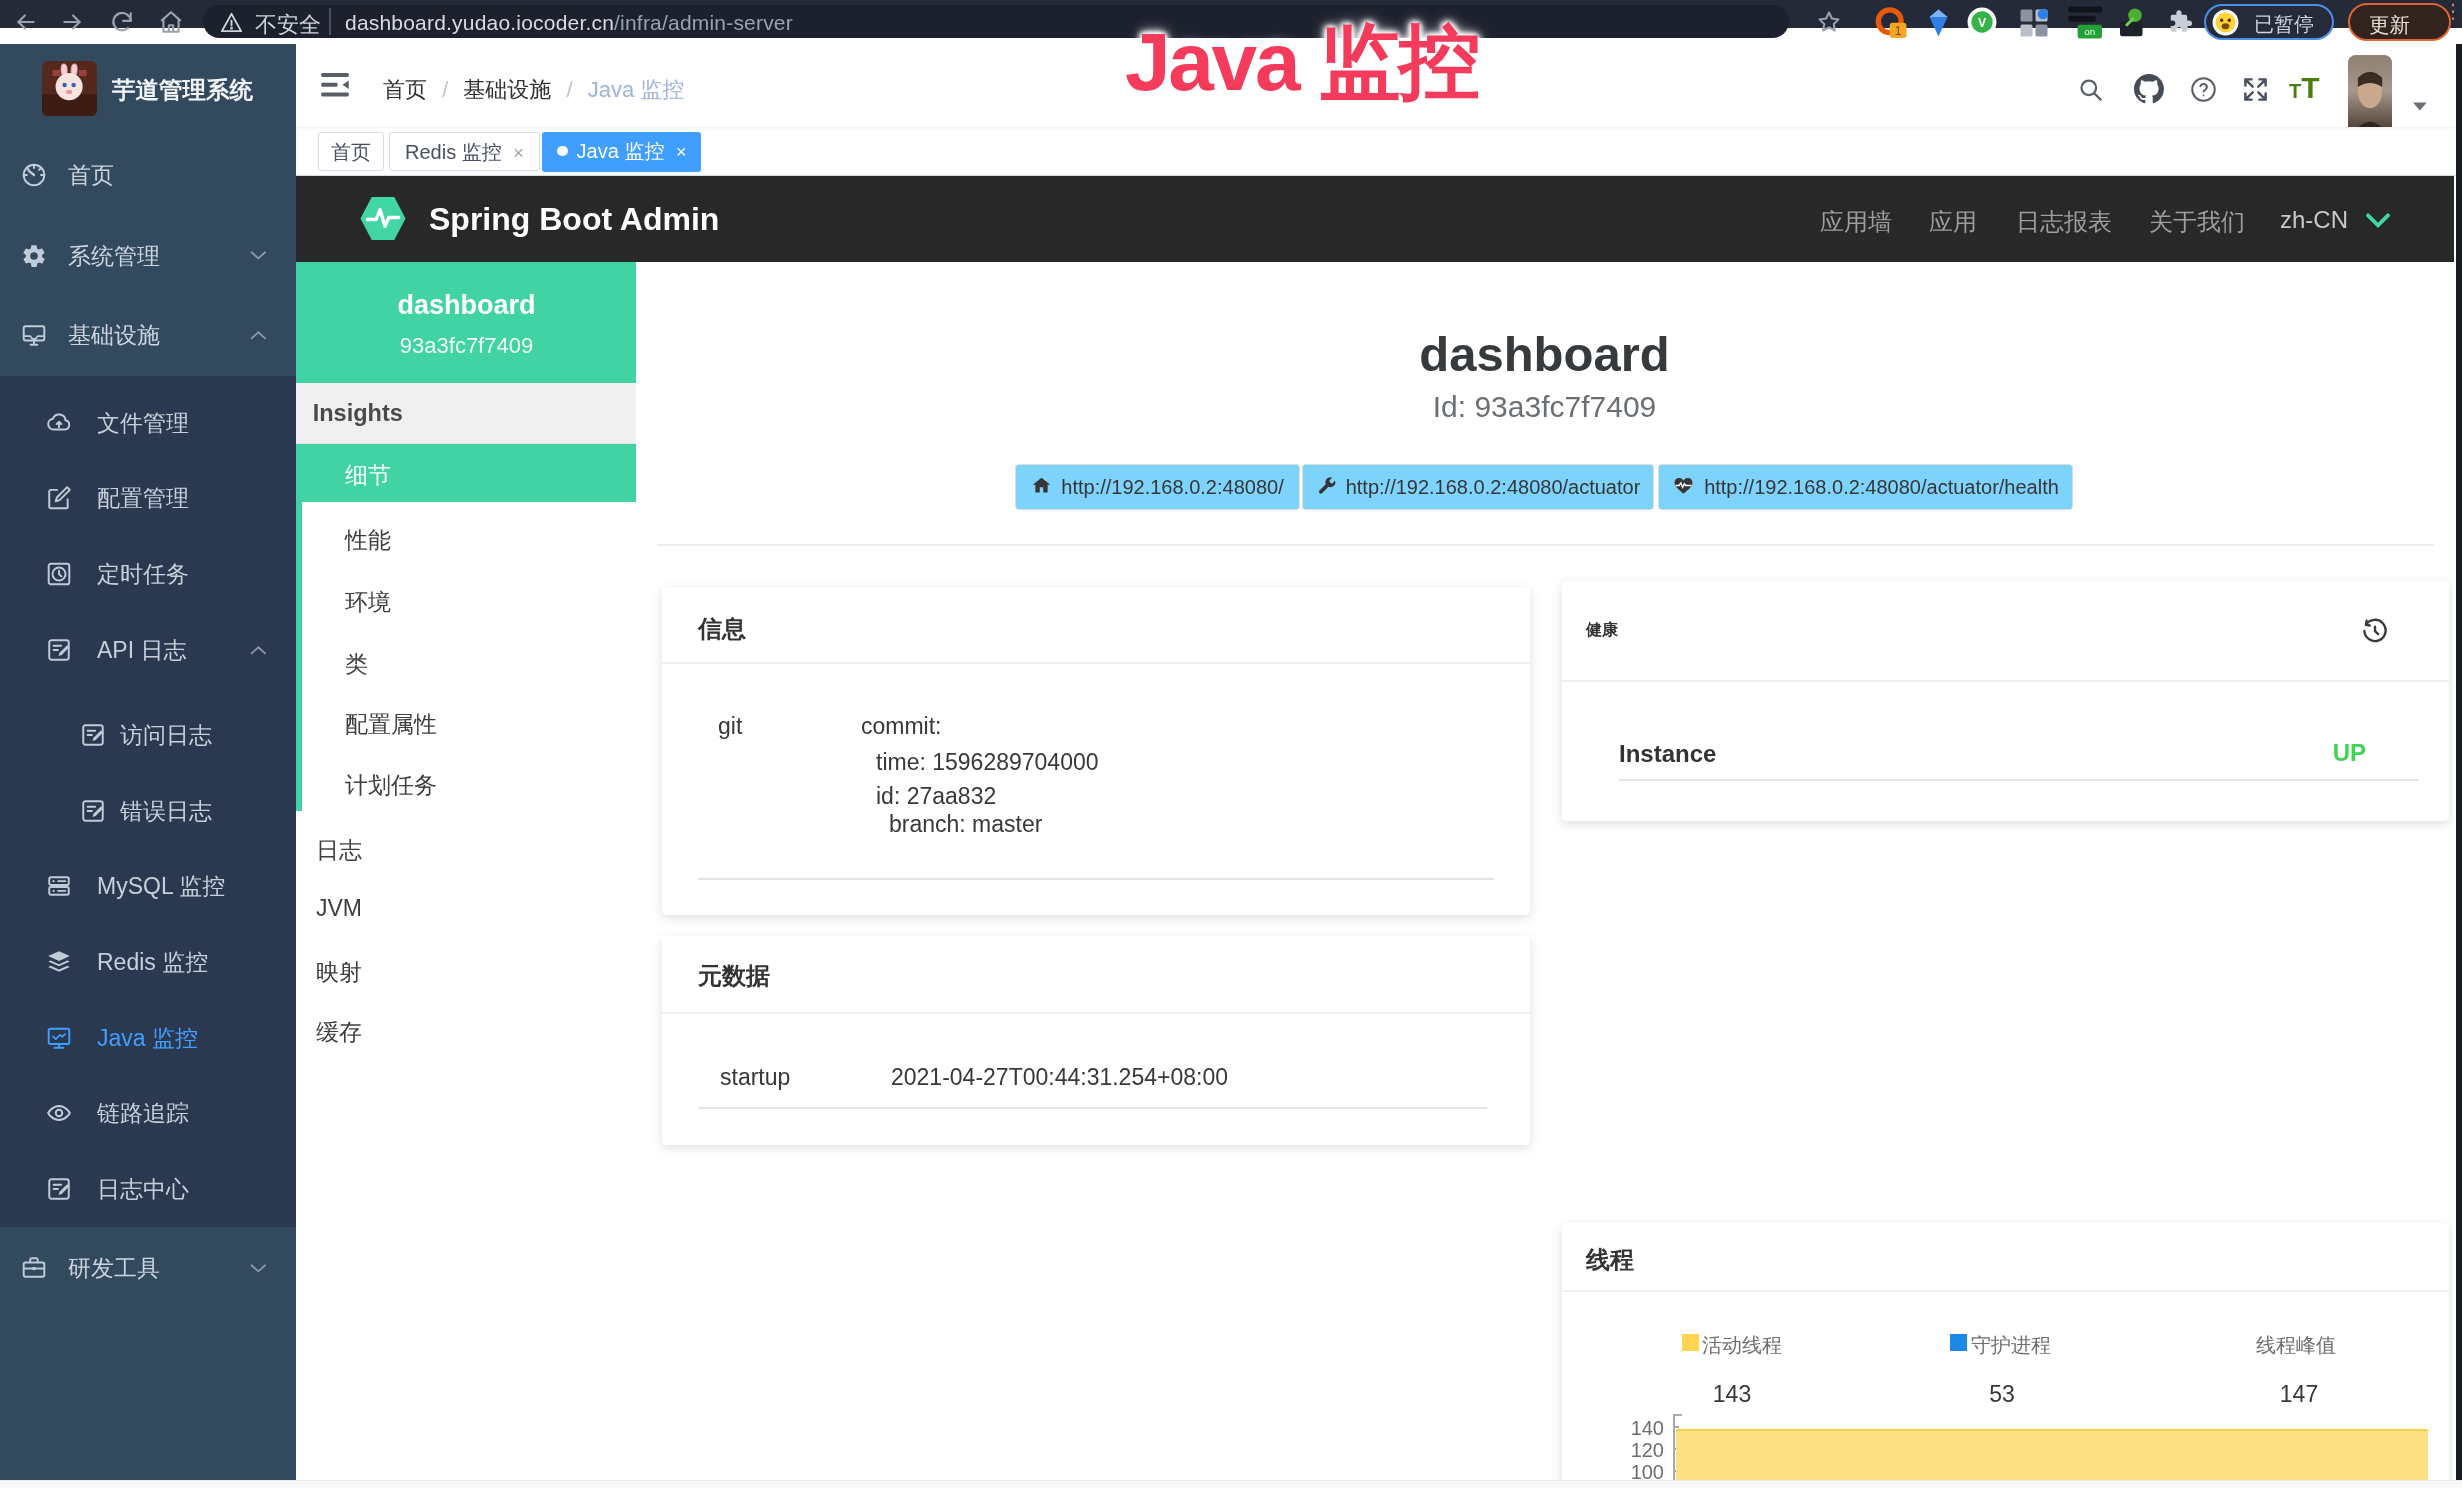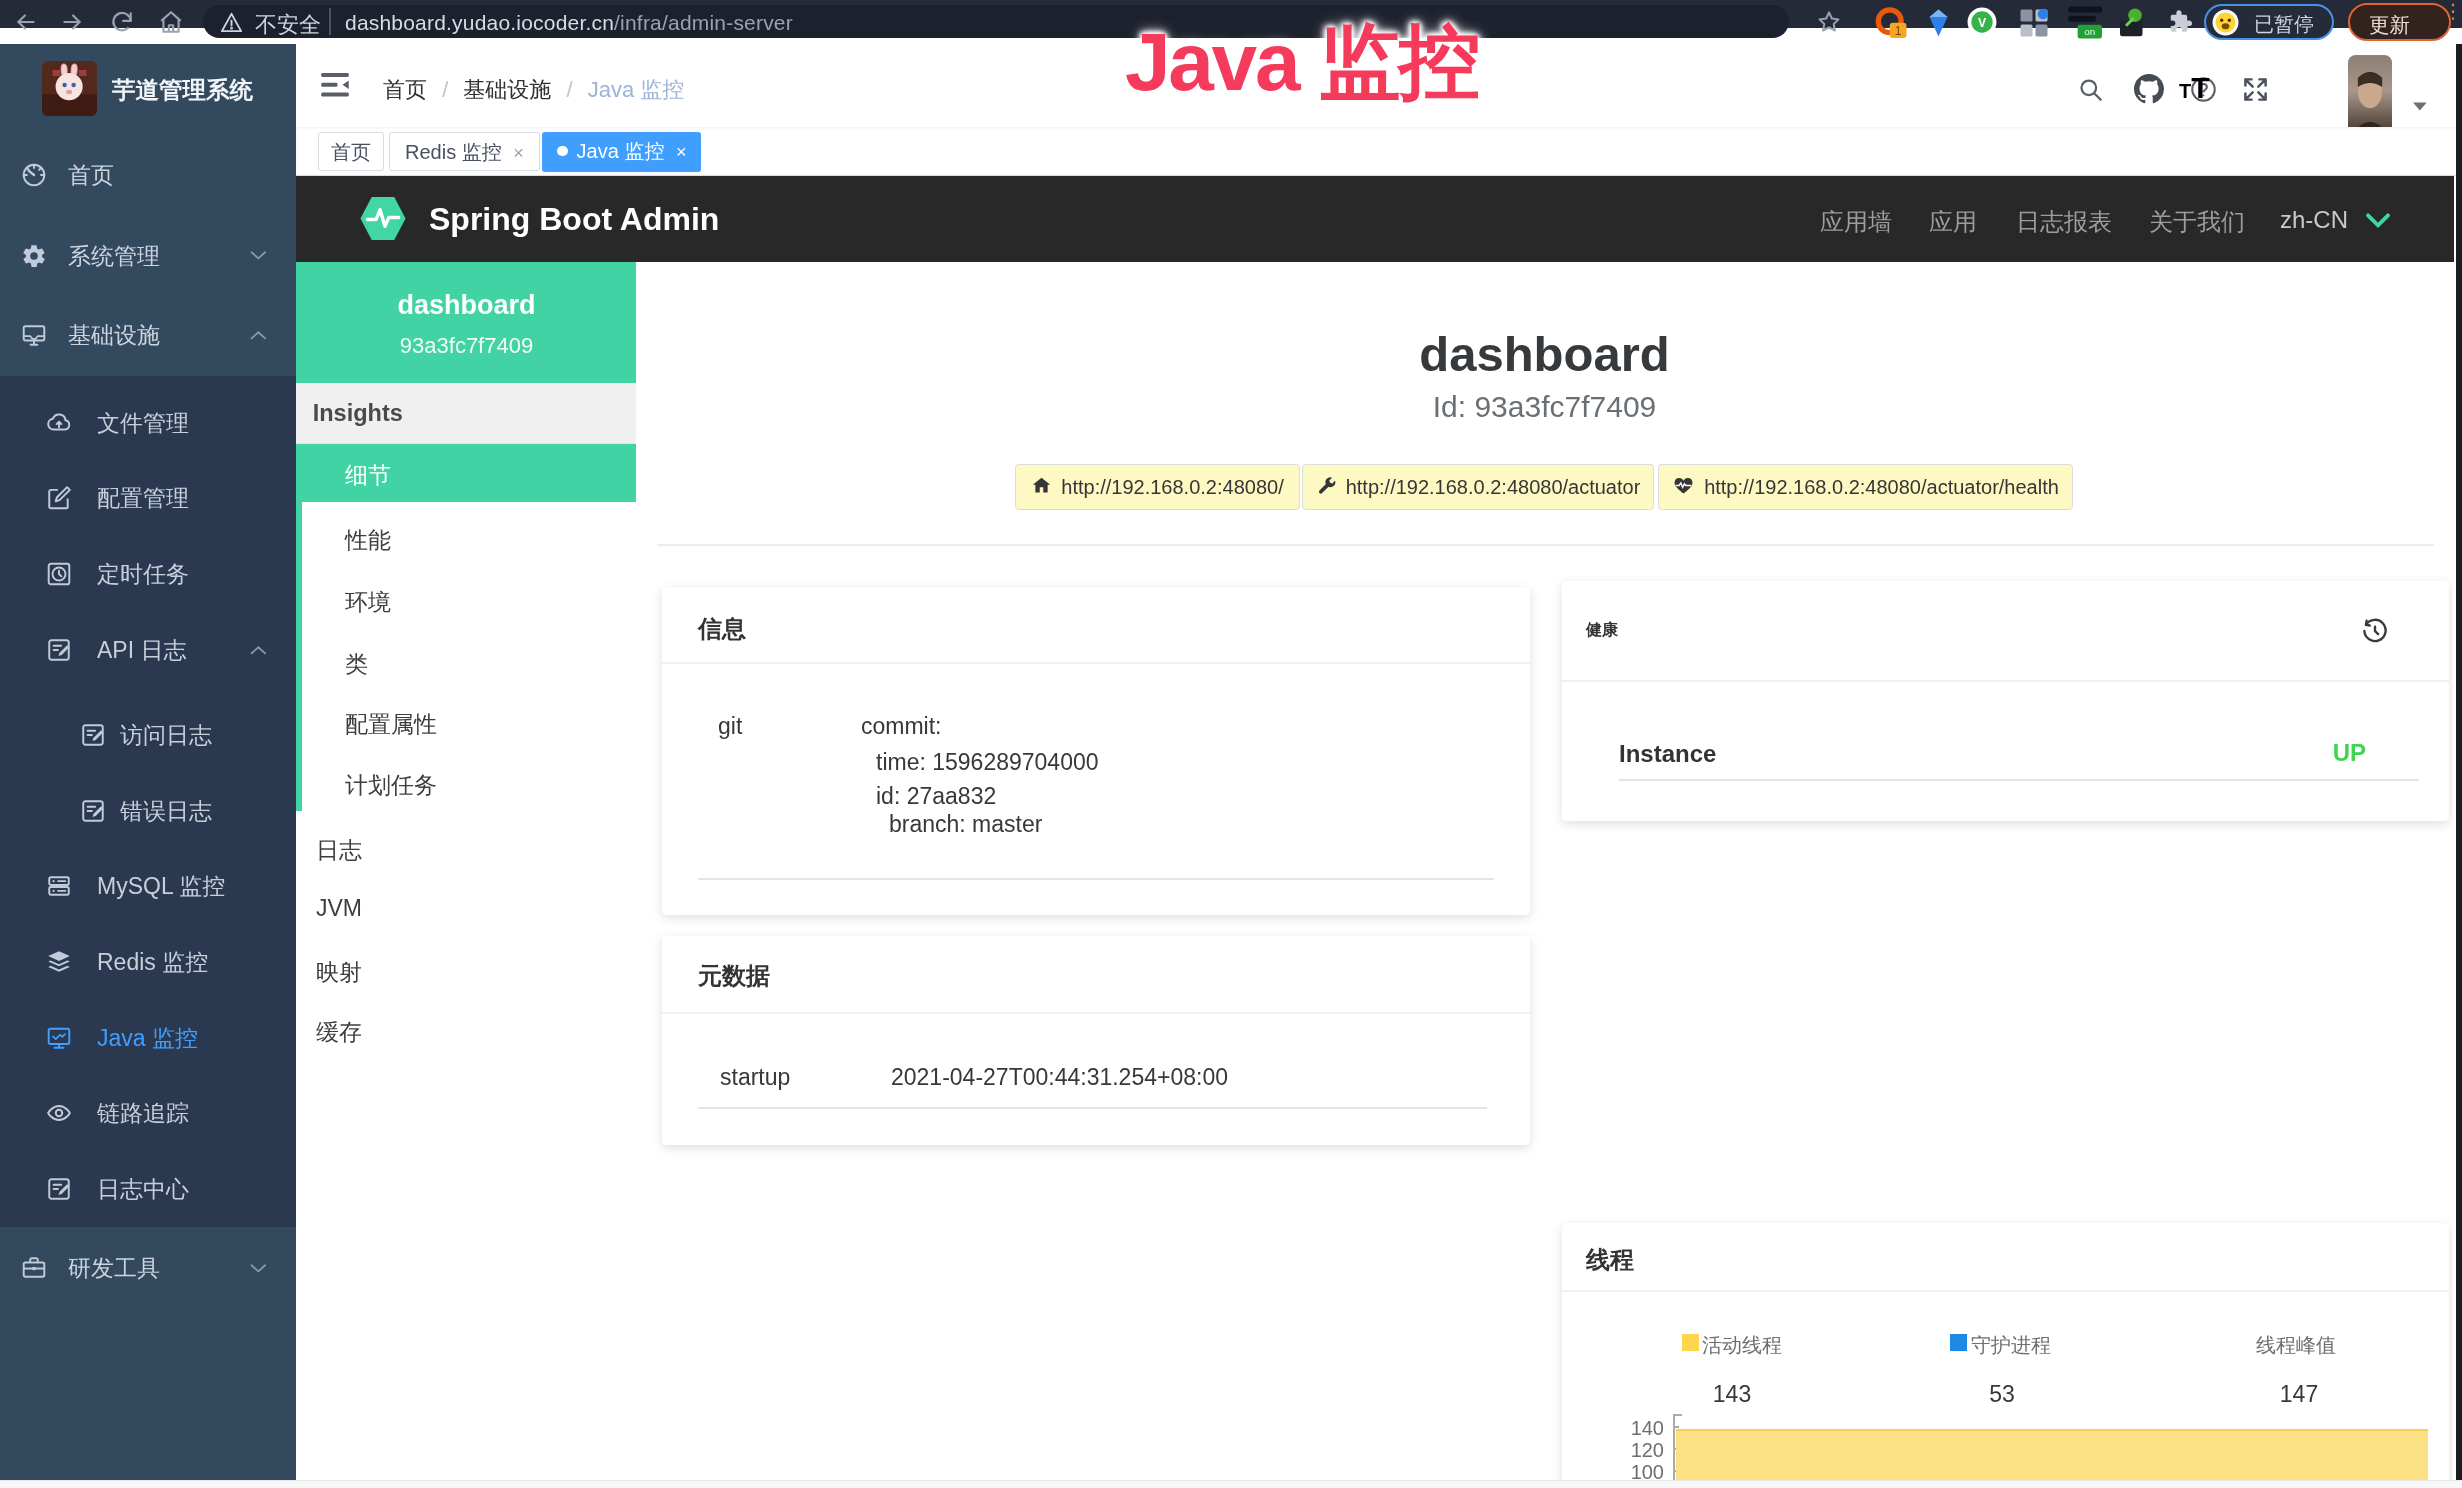--- a/index.html
+++ b/index.html
@@ -1,21 +1,21 @@
 <!DOCTYPE html>
 <html style="font-size:12px"><head>
 <meta charset="utf-8">
 <style>
   * { margin:0; padding:0; box-sizing:border-box; }
   html,body { width:2462px; height:1489px; overflow:hidden; }
   body { font-family:"Liberation Sans", sans-serif; position:relative; background:#fff; }
   .abs { position:absolute; }
   svg { display:block; }
   .card { position:absolute; background:#fff; border-radius:4.6px; box-shadow:0 3px 10.6px rgba(0,0,0,0.13); }
-  .btn { height:46px; line-height:44px; border:0.8px solid #dcdcdc; border-radius:3.8px; background:#fef9c3; font-size:20px; color:#363636; text-align:center; white-space:nowrap; }
+  .btn { height:46px; line-height:44px; border:0.8px solid #dcdcdc; border-radius:3.8px; background:#7dd3fc; font-size:20px; color:#363636; text-align:center; white-space:nowrap; }
   .rowtxt { font-size:23px; color:#383838; line-height:26px; }
   .th { font-size:20px; color:#6e6e6e; text-align:center; line-height:23px; }
   .td { font-size:23px; color:#383838; text-align:center; line-height:26px; }
 </style>
 </head>
 <body>
 
 <div class="abs" id="chrome" style="left:0;top:0;width:2462px;height:28px;background:#252a38;">
 
   <svg class="abs" style="left:13px;top:9px" width="26" height="26" viewBox="0 0 24 24" fill="none" stroke="#9aa1b0" stroke-width="2" stroke-linecap="round" stroke-linejoin="round">
@@ -261,21 +261,21 @@
       <path d="M8 0C3.58 0 0 3.58 0 8c0 3.54 2.29 6.53 5.47 7.59.4.07.55-.17.55-.38 0-.19-.01-.82-.01-1.49-2.01.37-2.53-.49-2.69-.94-.09-.23-.48-.94-.82-1.13-.28-.15-.68-.52-.01-.53.63-.01 1.08.58 1.23.82.72 1.21 1.87.87 2.33.66.07-.52.28-.87.51-1.07-1.78-.2-3.64-.89-3.64-3.95 0-.87.31-1.59.82-2.15-.08-.2-.36-1.02.08-2.12 0 0 .67-.21 2.2.82.64-.18 1.32-.27 2-.27s1.36.09 2 .27c1.53-1.04 2.2-.82 2.2-.82.44 1.1.16 1.92.08 2.12.51.56.82 1.27.82 2.15 0 3.07-1.87 3.75-3.65 3.95.29.25.54.73.54 1.48 0 1.07-.01 1.93-.01 2.2 0 .21.15.46.55.38A8.01 8.01 0 0 0 16 8c0-4.42-3.58-8-8-8z"></path>
     </svg>
   <svg class="abs" style="left:1894px;top:32px" width="27" height="27" viewBox="0 0 24 24" fill="none" stroke="#5a5e66" stroke-width="1.8">
       <circle cx="12" cy="12" r="10"></circle>
       <path d="M9.2 9a3 3 0 0 1 5.8 1c0 2-2.5 2.2-2.9 3.8" stroke-linecap="round"></path>
       <circle cx="12" cy="17.3" r="0.8" fill="#5a5e66" stroke="none"></circle>
     </svg>
   <svg class="abs" style="left:1946px;top:32px" width="27" height="27" viewBox="0 0 24 24" fill="none" stroke="#4a5160" stroke-width="2.2" stroke-linecap="round" stroke-linejoin="round">
       <path d="M14.5 9.5L21 3M21 3h-5.5M21 3v5.5M9.5 9.5L3 3M3 3h5.5M3 3v5.5M14.5 14.5L21 21M21 21h-5.5M21 21v-5.5M9.5 14.5L3 21M3 21h5.5M3 21v-5.5"></path>
     </svg>
-  <div class="abs" style="left:1883px;top:27px;color:#000000;white-space:nowrap;"><span style="font-size:20px;font-weight:bold;">T</span><span style="font-size:30px;font-weight:bold;">T</span></div>
+  <div class="abs" style="left:1993px;top:27px;color:#4d7c0f;white-space:nowrap;"><span style="font-size:20px;font-weight:bold;">T</span><span style="font-size:30px;font-weight:bold;">T</span></div>
   <svg class="abs" style="left:2052px;top:10.6px;border-radius:7.6px;" width="44" height="79" viewBox="0 0 58 104">
       <defs>
         <linearGradient id="avg" x1="0" y1="0" x2="0" y2="1">
           <stop offset="0" stop-color="#8d7f72"></stop>
           <stop offset="0.45" stop-color="#a8968a"></stop>
           <stop offset="1" stop-color="#43372e"></stop>
         </linearGradient>
       </defs>
       <rect width="58" height="104" fill="url(#avg)"></rect>
       <ellipse cx="29" cy="48" rx="16" ry="22" fill="#c9a88e"></ellipse>

